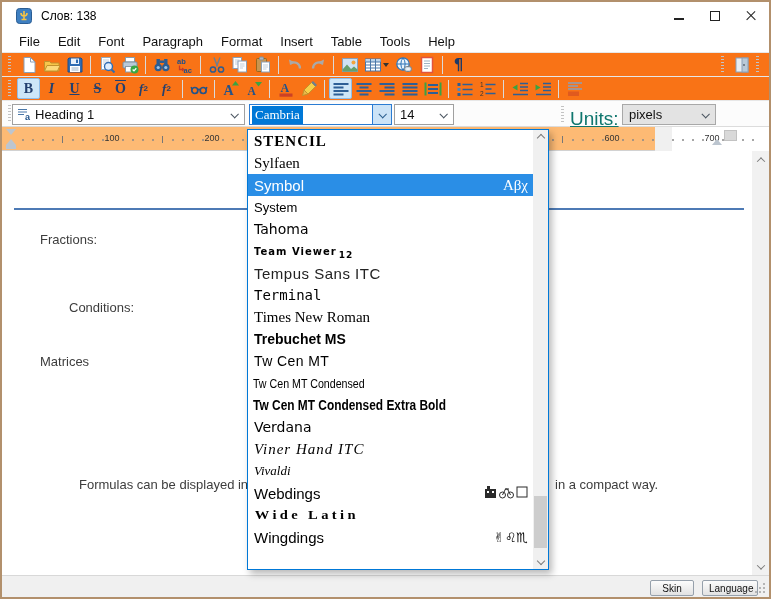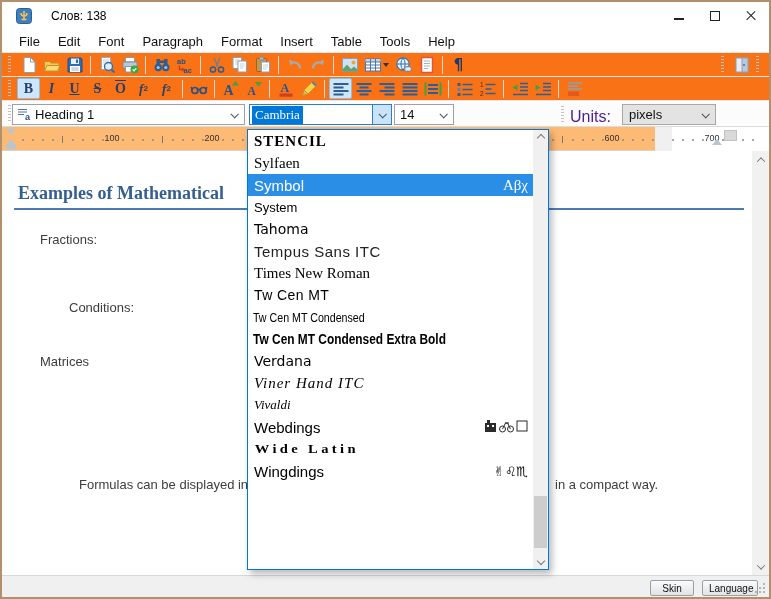--- a/index.html
+++ b/index.html
@@ -3,21 +3,21 @@
 <meta charset="utf-8">
 <style>
   html,body{margin:0;padding:0;background:#888;}
   *{box-sizing:border-box;}
   #window{position:relative;width:771px;height:599px;background:#fff;
     border:2px solid #b2906c;font-family:"Liberation Sans",sans-serif;overflow:hidden;}
   
   .titlebar{position:absolute;left:0;top:0;width:767px;height:28px;background:#fff;
     display:flex;align-items:center;}
   .app-icon{margin-left:14px;width:16px;height:16px;flex:0 0 auto;}
-  .title-text{margin-left:19px;font-size:12px;color:#000;}
+  .title-text{margin-left:9px;font-size:12px;color:#000;}
   .win-controls{margin-left:auto;display:flex;height:100%;}
   .wc{width:36px;height:100%;display:flex;align-items:center;justify-content:center;position:relative;}
   .min-glyph{width:10px;height:1.5px;background:#222;margin-top:6px;}
   .max-glyph{width:10px;height:10px;border:1.3px solid #222;}
   .close-glyph{position:relative;width:12px;height:12px;}
   .close-glyph i{position:absolute;left:0;top:5px;width:12px;height:1.4px;background:#222;}
   .close-glyph i:first-child{transform:rotate(45deg);}
   .close-glyph i:last-child{transform:rotate(-45deg);}
   
   .menubar{position:absolute;left:0;top:28px;width:767px;height:22px;display:flex;align-items:center;
@@ -58,21 +58,21 @@
     border-bottom:1.5px solid #4a5560;transform:rotate(45deg) translateY(-1px);}
   .style-combo{left:10px;width:233px;padding-left:4px;}
   .combo-icon{width:15px;height:15px;margin-right:3px;flex:0 0 auto;}
   .font-combo{left:247px;width:143px;border-color:#2b7cd3;padding-left:2px;}
   .font-combo .sel-text{background:#0078d7;color:#fff;padding:1px 3px;font-family:Liberation Serif, serif;}
   .chev-btn{margin-left:auto;width:19px;height:19px;background:#cbe3f7;border-left:1px solid #2b7cd3;
     display:flex;align-items:center;justify-content:center;}
   .chev-btn .chev{margin:0;border-color:#2b5f8f;}
   .size-combo{left:392px;width:60px;padding-left:5px;}
   .units-grip{position:absolute;left:556px;top:5px;}
-  .units-label{position:absolute;left:568px;top:7px;font-size:16px;color:#4c1d95;}
+  .units-label{position:absolute;left:568px;top:7px;font-size:19px;color:#0f766e;text-decoration:underline;}
   .units-combo{left:620px;width:94px;background:#e3e3e3;border-color:#a8a8a8;padding-left:6px;}
   
   .ruler{position:absolute;left:0;top:125px;width:670px;height:24px;background:#fdba74;
     border-bottom:1px solid #d2d2d2;}
   .rnum{position:absolute;top:6px;width:26px;text-align:center;font-size:9px;color:#333;}
   .rmed{position:absolute;top:9px;width:1px;height:7px;background:#777;}
   .rdot{position:absolute;top:12px;width:2px;height:2px;background:#888;border-radius:50%;}
   .mk{position:absolute;width:0;height:0;}
   .mk-down{border-left:5px solid transparent;border-right:5px solid transparent;border-top:6px solid #bcc5cf;}
   .mk-up{border-left:5px solid transparent;border-right:5px solid transparent;border-bottom:6px solid #bcc5cf;}
@@ -550,21 +550,20 @@
       </div>
     <span class="mk mk-down" style="left:4px;top:2px;"></span>
     <span class="mk mk-up" style="left:4px;top:12px;"></span>
     <span class="mk-base" style="left:4px;top:18px;"></span>
     <span class="mk mk-up" style="left:710px;top:12px;"></span>
     <span class="right-box"></span>
     <span class="ruler-gap"></span>
   </div>
 
   <div class="docarea">
-    <div class="doc-heading">Examples of Mathematical</div>
     <div class="heading-rule"></div>
     <div class="doc-label" style="top:81px;">Fractions:</div>
     <div class="doc-label" style="top:149px;margin-left:29px;">Conditions:</div>
     <div class="doc-label" style="top:203px;">Matrices</div>
     <div class="body-frag" style="left:77px;top:326px;">Formulas can be displayed inline,</div>
     <div class="body-frag" style="left:553px;top:326px;">in a compact way.</div>
     <div class="doc-vscroll">
       <span class="sb-arrow sb-up" style="top:0;">
           <span class="sb-chev"></span>
         </span>
@@ -585,25 +584,35 @@
         <div class="font-item f-symbol selected">
           <span class="fi-label">Symbol</span>
           <span class="fi-sample">Αβχ</span>
         </div>
         <div class="font-item f-system">
           <span class="fi-label">System</span>
         </div>
         <div class="font-item f-tahoma">
           <span class="fi-label">Tahoma</span>
         </div>
+        <div class="font-item f-teamviewer">
+          <span class="fi-label">Team Viewer</span>
+          <span class="fi-sub">12</span>
+        </div>
         <div class="font-item f-tempus">
           <span class="fi-label">Tempus Sans ITC</span>
         </div>
+        <div class="font-item f-terminal">
+          <span class="fi-label">Terminal</span>
+        </div>
         <div class="font-item f-times">
           <span class="fi-label">Times New Roman</span>
+        </div>
+        <div class="font-item f-trebuchet">
+          <span class="fi-label">Trebuchet MS</span>
         </div>
         <div class="font-item f-twcen">
           <span class="fi-label">Tw Cen MT</span>
         </div>
         <div class="font-item f-twcencond">
           <span class="fi-label">Tw Cen MT Condensed</span>
         </div>
         <div class="font-item f-twcenxb">
           <span class="fi-label">Tw Cen MT Condensed Extra Bold</span>
         </div>

